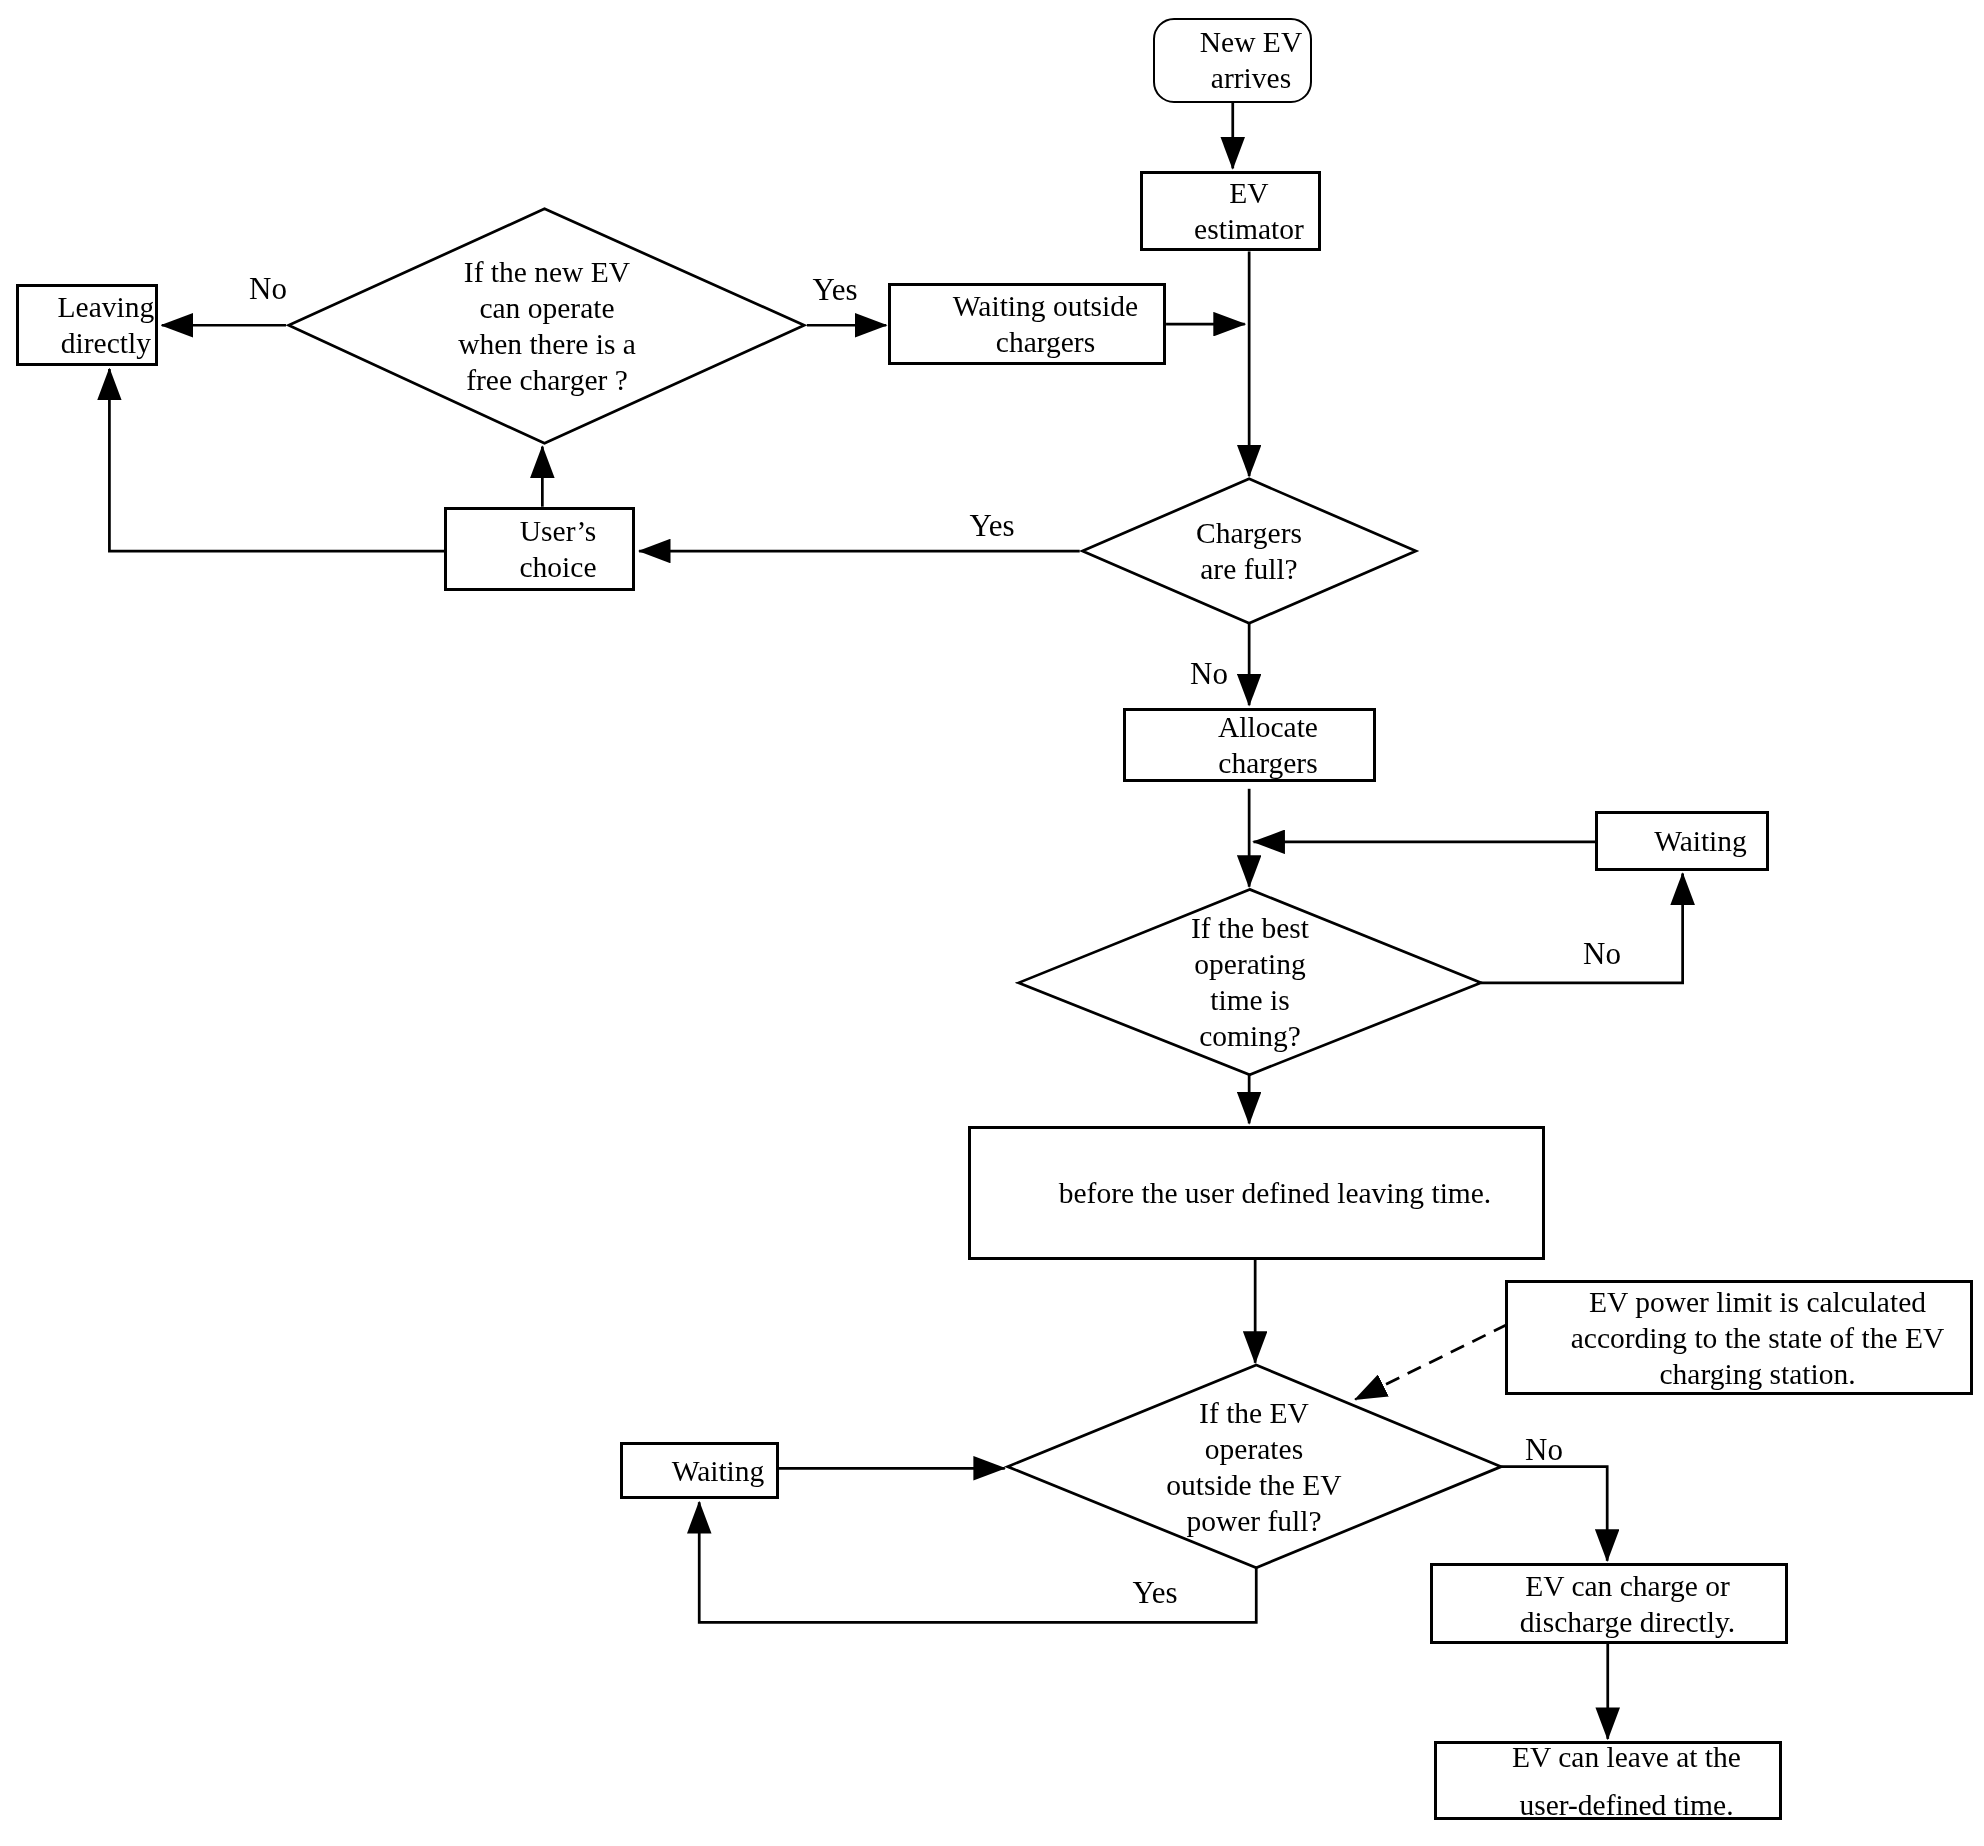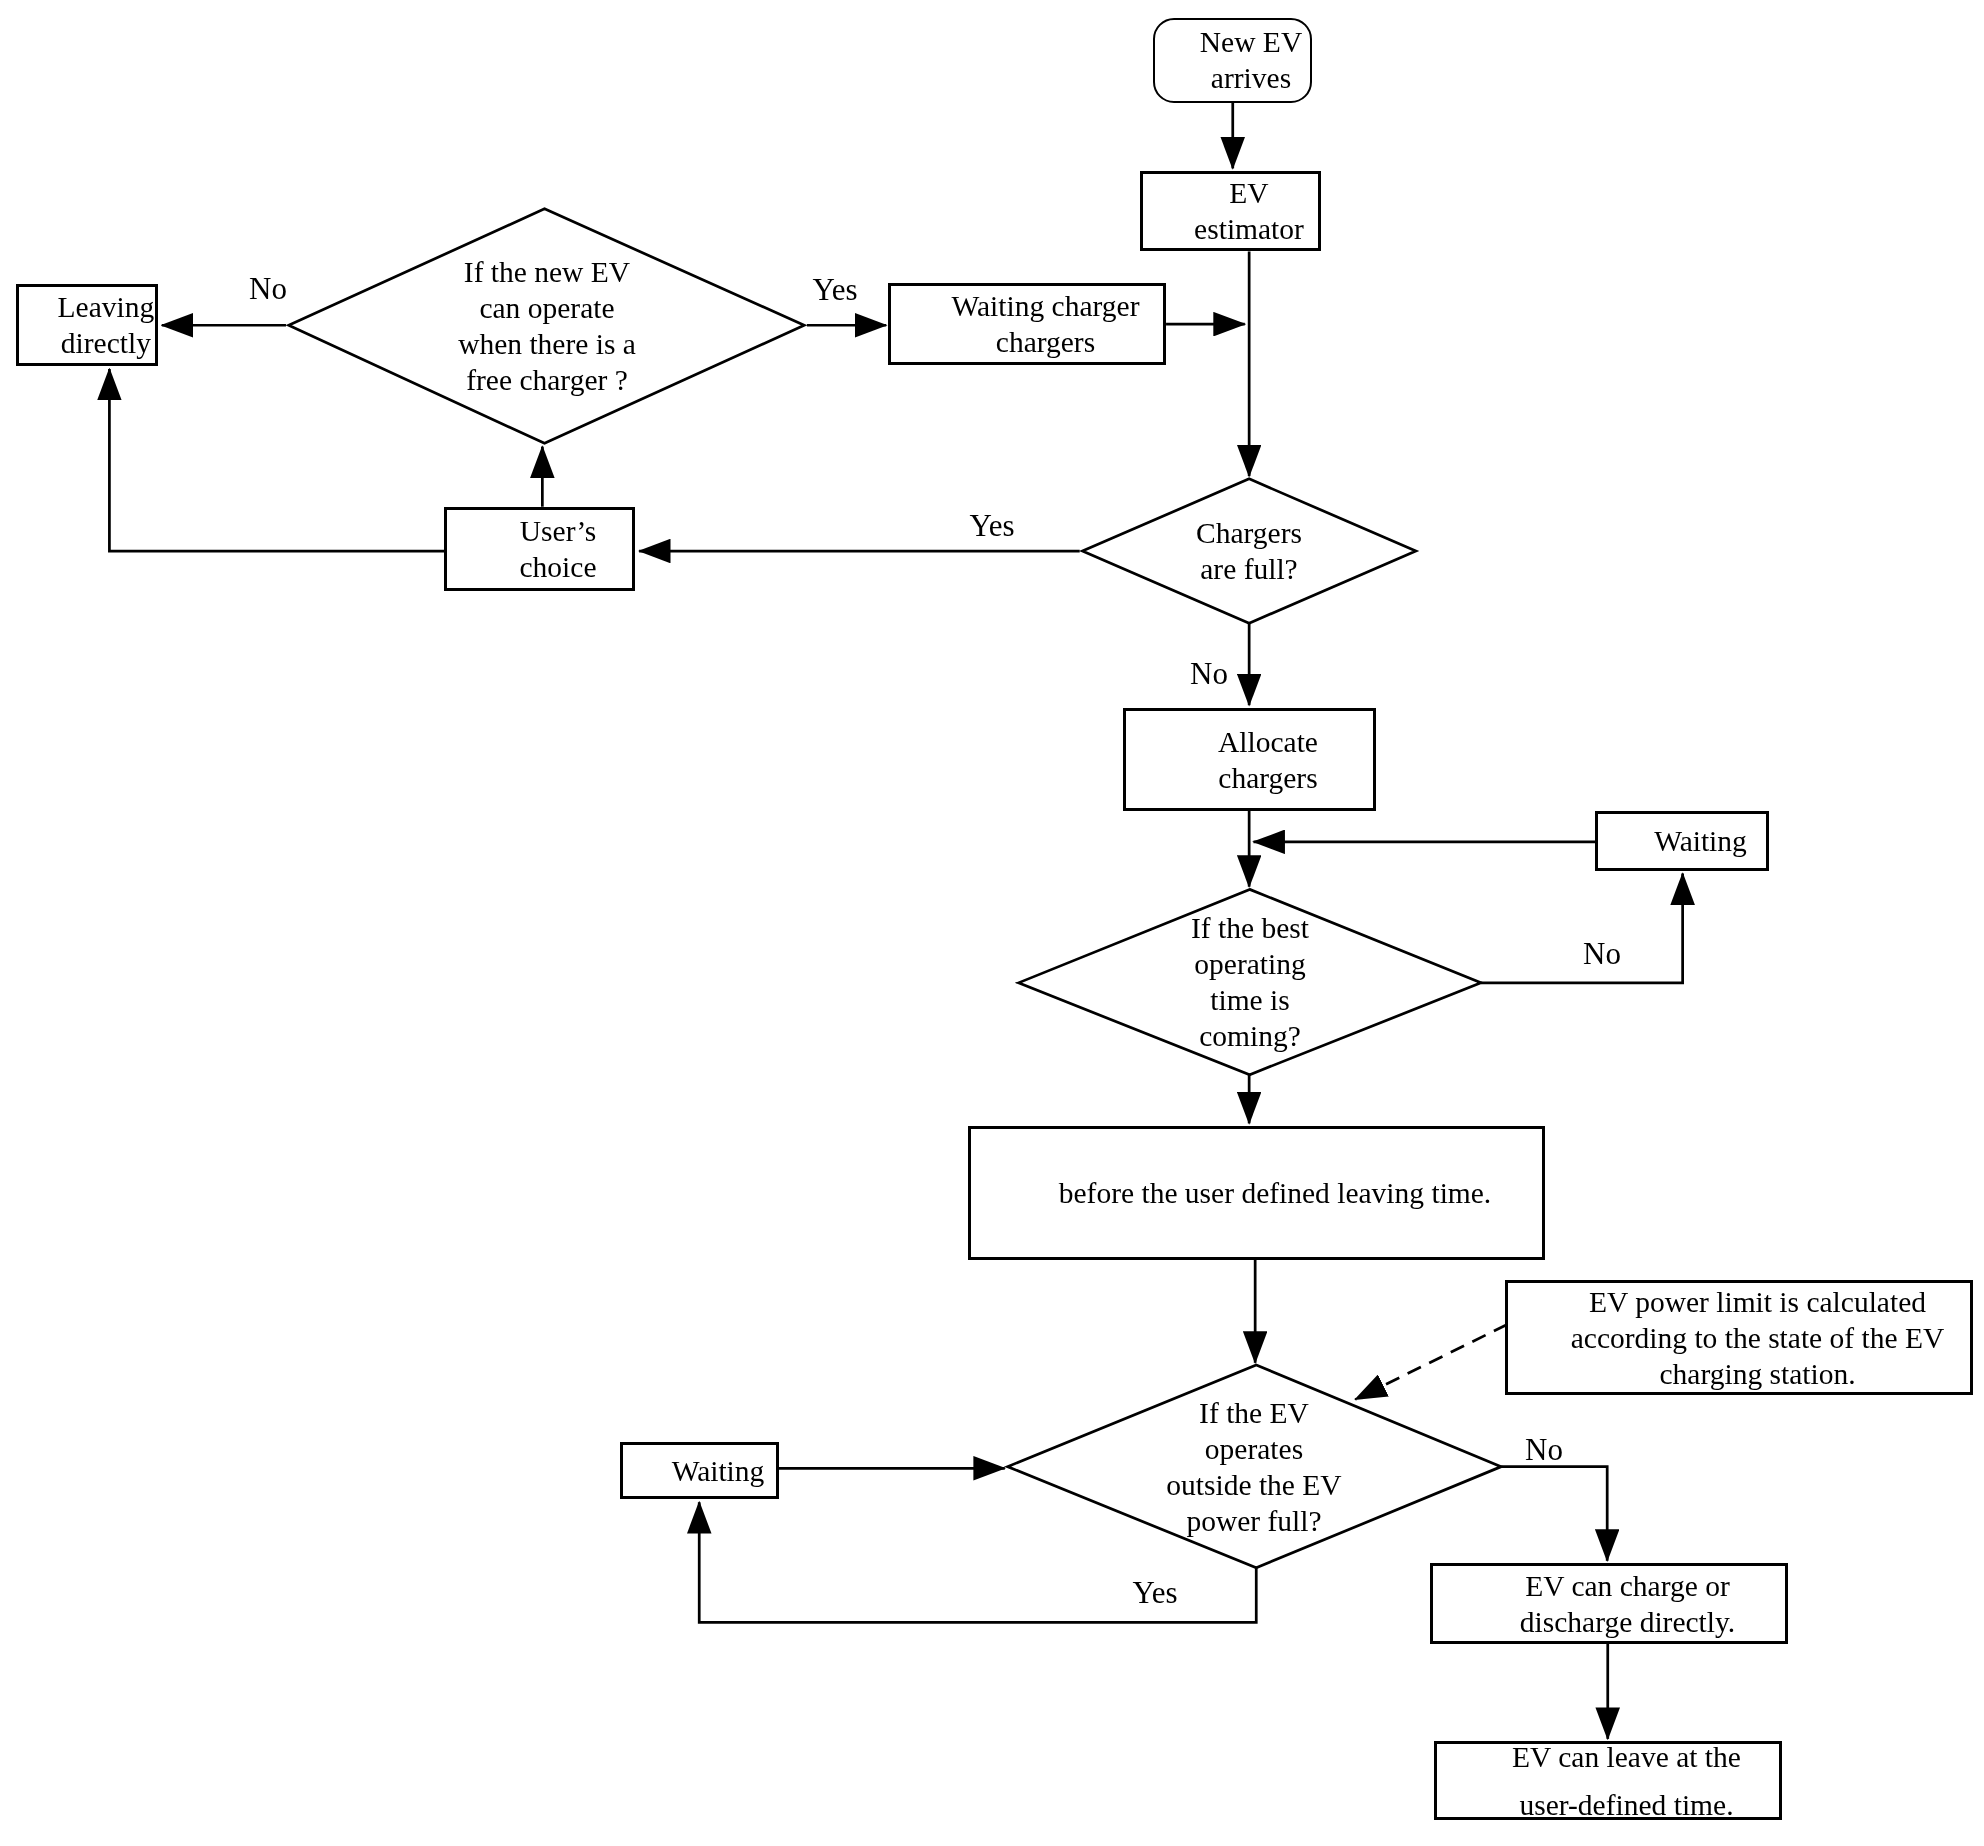--- a/index.html
+++ b/index.html
@@ -78,30 +78,30 @@
     <div>EV</div>
     <div>estimator</div>
   </div>
 
   <div class="node" style="left:16.4px;top:284px;width:142px;height:82px;">
     <div>Leaving</div>
     <div>directly</div>
   </div>
 
   <div class="node" style="left:888px;top:283px;width:278px;height:82px;">
-    <div>Waiting charger</div>
+    <div>Waiting outside</div>
     <div>chargers</div>
   </div>
 
   <div class="node" style="left:444px;top:507px;width:191px;height:84px;">
     <div>User’s</div>
     <div>choice</div>
   </div>
 
-  <div class="node" style="left:1123px;top:708px;width:253px;height:103px;">
+  <div class="node" style="left:1123px;top:708px;width:253px;height:74px;">
     <div>Allocate</div>
     <div>chargers</div>
   </div>
 
   <div class="node" style="left:1595px;top:811px;width:174px;height:60px;">
     <div>Waiting</div>
   </div>
 
   <div class="node" style="left:968px;top:1126px;width:577px;height:134px;">
     <div>before the user defined leaving time.</div>

